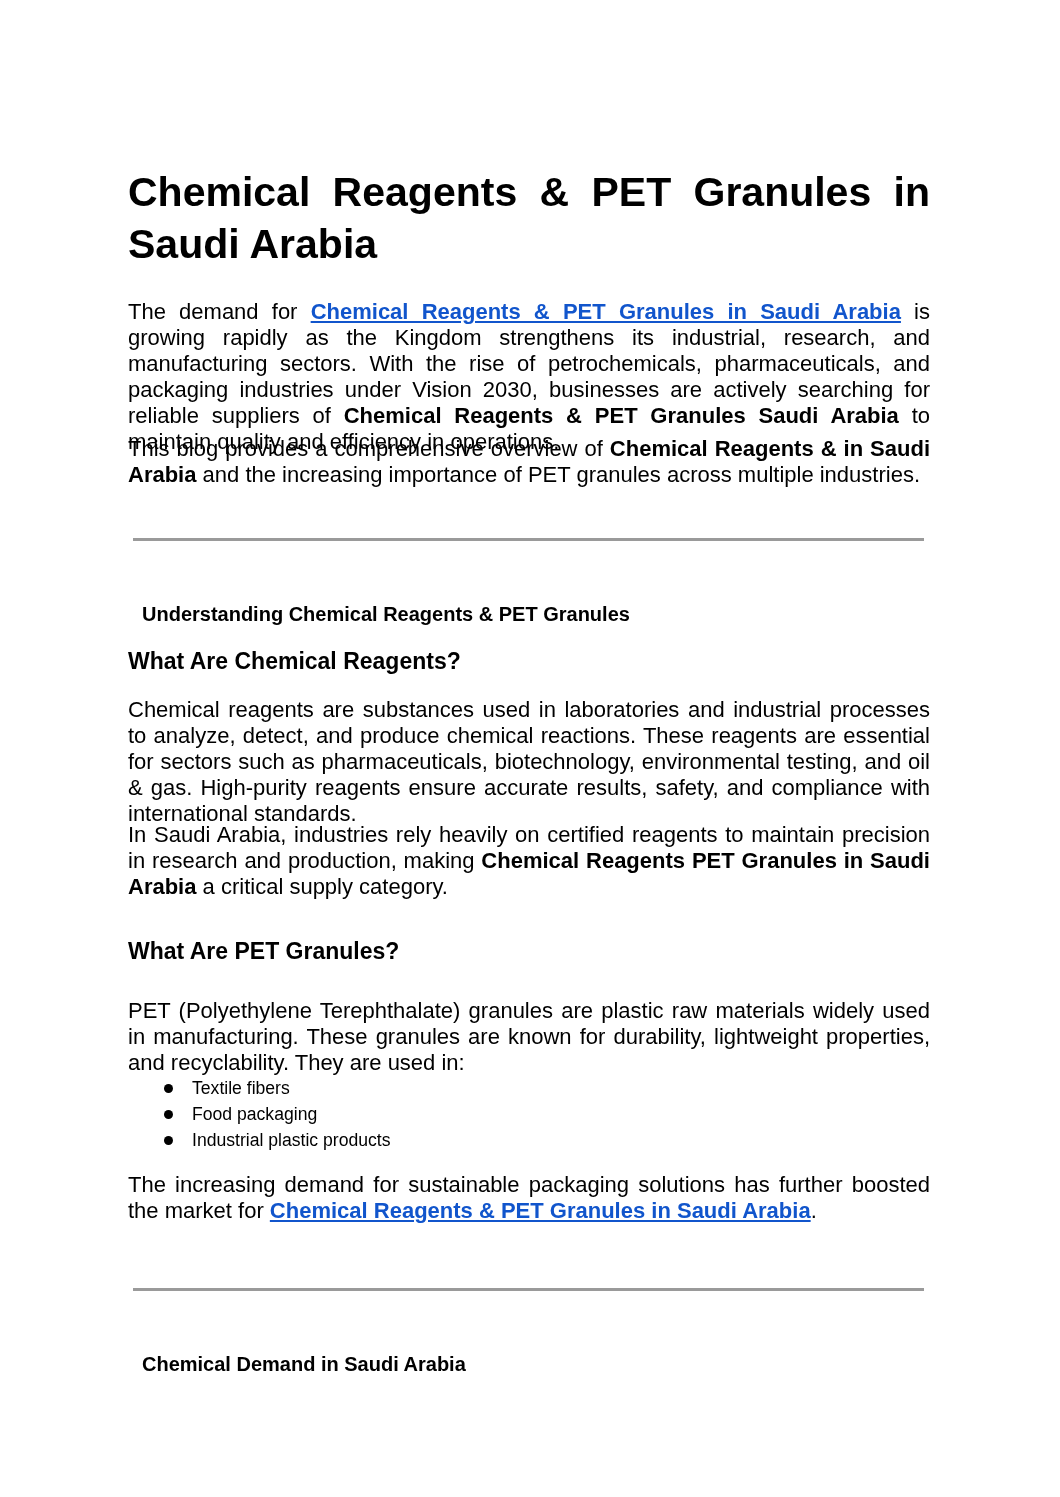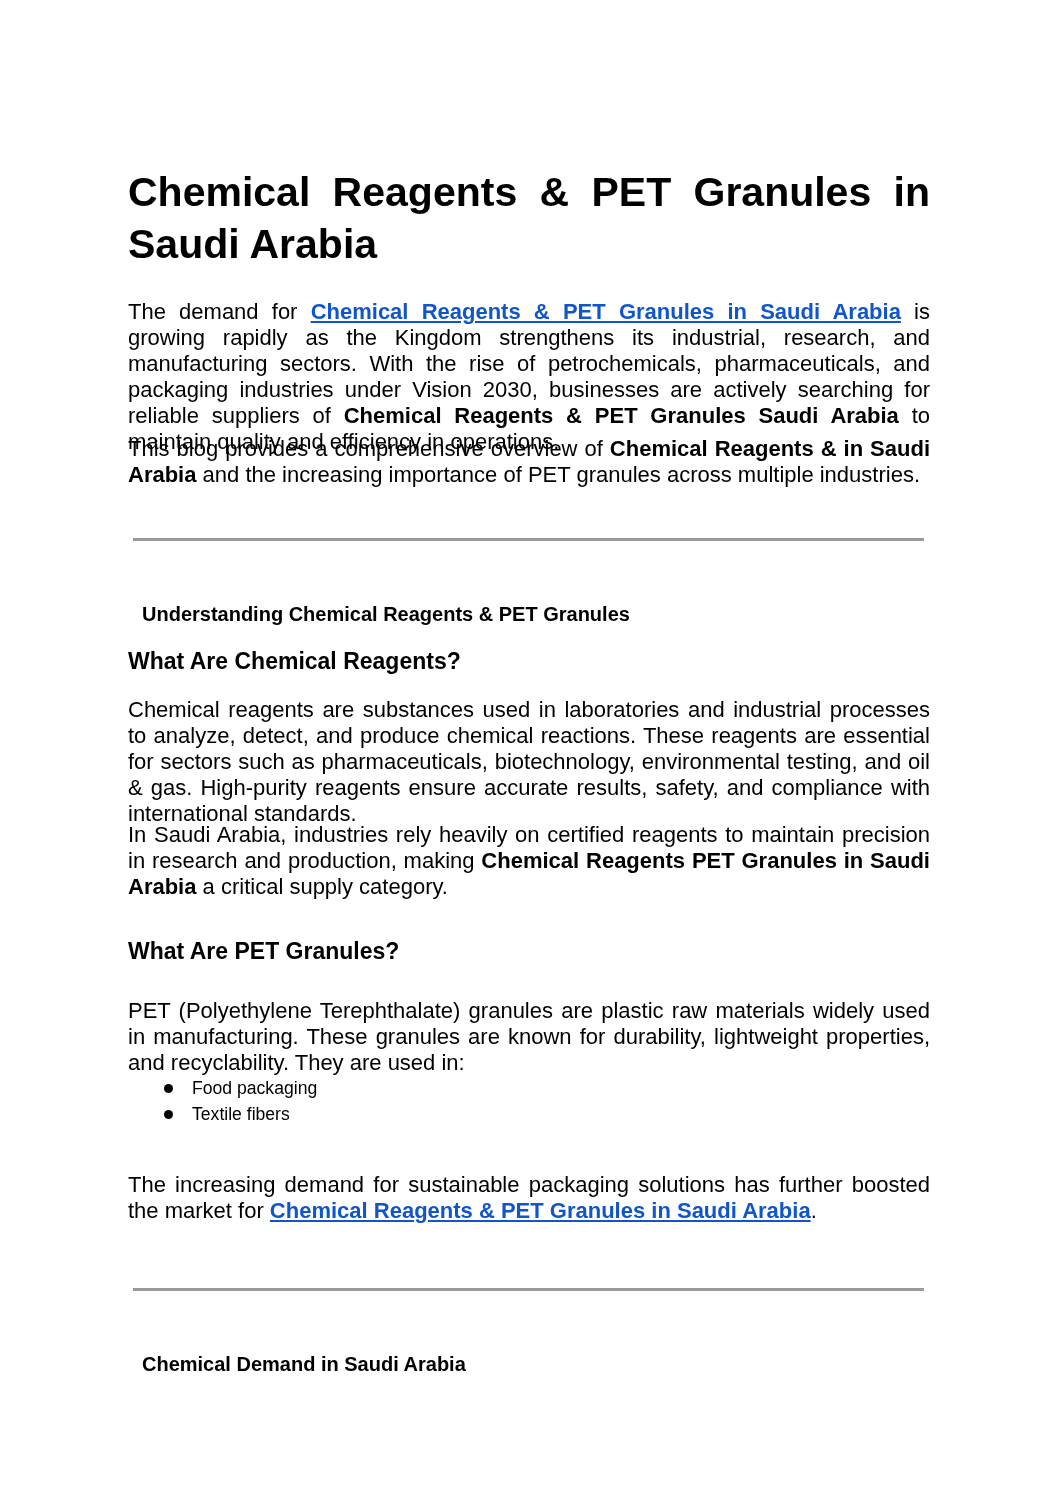--- a/index.html
+++ b/index.html
@@ -117,22 +117,23 @@
 
   <p class="para" style="top:697px;">Chemical reagents are substances used in laboratories and industrial processes to analyze, detect, and produce chemical reactions. These reagents are essential for sectors such as pharmaceuticals, biotechnology, environmental testing, and oil &amp; gas. High-purity reagents ensure accurate results, safety, and compliance with international standards.</p>
 
   <p class="para" style="top:822px;"><span>In Saudi Arabia, industries rely heavily on certified reagents to maintain precision in research and production, making </span><b>Chemical Reagents PET Granules in Saudi Arabia</b><span> a critical supply category.</span></p>
 
   <h3 class="h3" style="top:925px;margin-top:12px;">What Are PET Granules?</h3>
 
   <p class="para" style="top:976px;margin-top:22px;">PET (Polyethylene Terephthalate) granules are plastic raw materials widely used in manufacturing. These granules are known for durability, lightweight properties, and recyclability. They are used in:</p>
 
   <ul class="bullets" style="top:1075px;">
+    <li><span class="bullet-dot"></span><span>Textile fibers</span></li>
     <li><span class="bullet-dot"></span><span>Food packaging</span></li>
-    <li><span class="bullet-dot"></span><span>Textile fibers</span></li>
+    <li><span class="bullet-dot"></span><span>Industrial plastic products</span></li>
   </ul>
 
   <p class="para" style="top:1172px;"><span>The increasing demand for sustainable packaging solutions has further boosted the market for </span><a class="link">Chemical Reagents &amp; PET Granules in Saudi Arabia</a><span>.</span></p>
 
   <div class="rule" style="top:1288px;"></div>
 
   <h2 class="h2" style="top:1332px;">Chemical Demand in Saudi Arabia</h2>
 
 </div>
 

